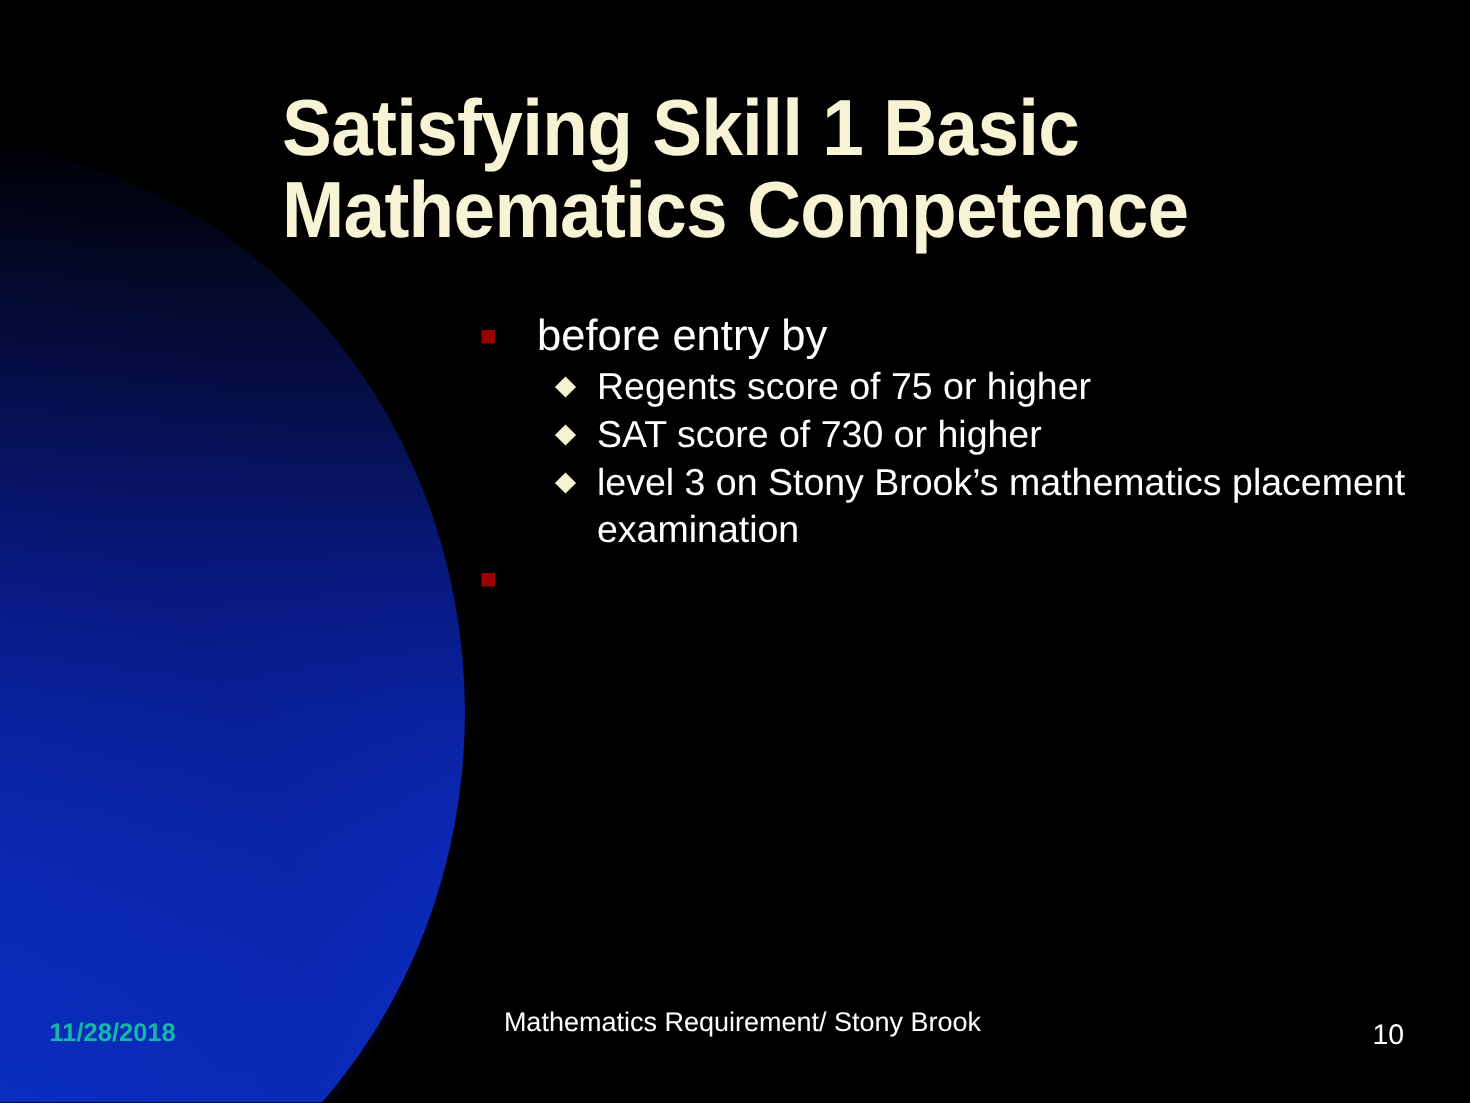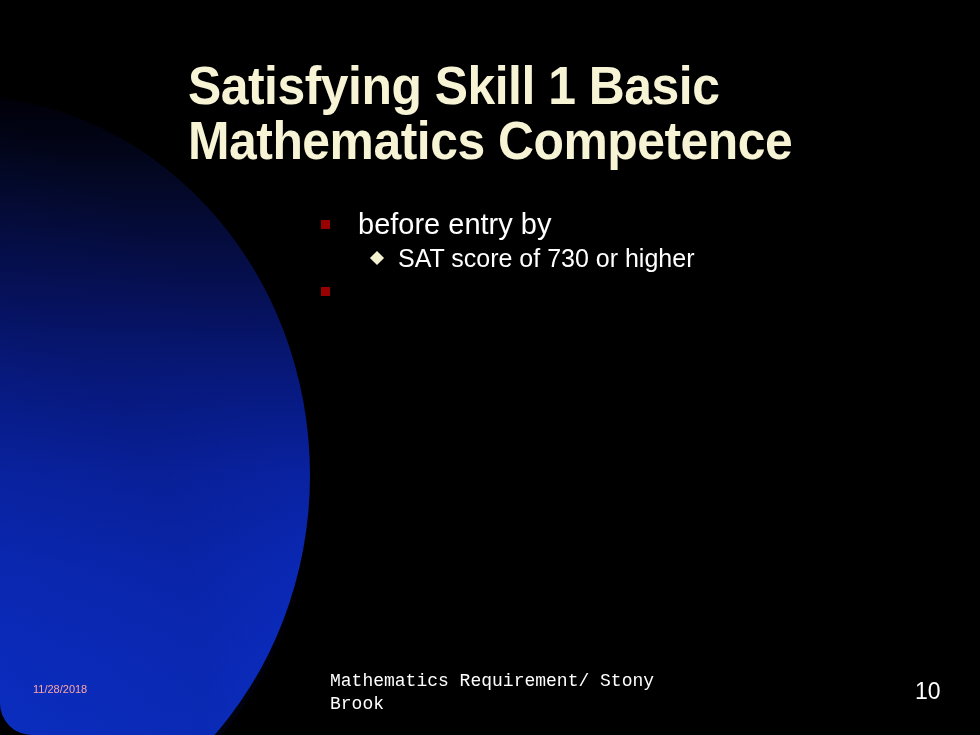--- a/index.html
+++ b/index.html
@@ -9,21 +9,20 @@
     background: #000000;
   }
 
   .slide {
     position: relative;
     width: 980px;
     height: 735px;
     background: #000000;
     overflow: hidden;
     font-family: "Liberation Sans", sans-serif;
-    border-radius: 32px;
     -webkit-font-smoothing: antialiased;
   }
 
   
   .bg-ellipse {
     position: absolute;
     left: -395px;
     top: 95px;
     width: 705px;
     height: 760px;
@@ -117,42 +116,43 @@
     height: 10px;
     background: #f5f2cf;
     transform: rotate(45deg);
   }
 
   
   .footer-date {
     position: absolute;
     left: 33px;
     top: 679px;
-    color: #fca5a5;
-    font-size: 11px;
+    color: #14b8a6;
+    font-size: 17px;
     line-height: 20px;
+    font-weight: bold;
   }
 
   .footer-center {
     position: absolute;
     left: 330px;
     top: 670px;
     width: 330px;
+    text-align: center;
     color: #ffffff;
     font-size: 18px;
     line-height: 23px;
-    font-family: Liberation Mono, monospace;
   }
 
   .footer-page {
     position: absolute;
     left: 915px;
     top: 680px;
     color: #ffffff;
-    font-size: 23px;
+    font-size: 19px;
     line-height: 22px;
   }
 </style>
 </head>
 <body>
 
 <div class="slide">
 
   <div class="bg-ellipse"></div>
   <div class="bg-ellipse-soft"></div>
@@ -160,28 +160,36 @@
   <div class="title">Satisfying Skill 1 Basic
 Mathematics Competence</div>
 
   <div class="body">
 
     <div class="bullet-row lvl1">
       <span class="marker"></span>
       <span>before entry by</span>
     </div>
 
-
     <div class="bullet-row lvl2">
       <span class="marker"></span>
+      <span>Regents score of 75 or higher</span>
+    </div>
+
+    <div class="bullet-row lvl2">
+      <span class="marker"></span>
       <span>SAT score of 730 or higher</span>
     </div>
 
 
 
+    <div class="bullet-row lvl2">
+      <span class="marker"></span>
+      <span>level 3 on Stony Brook’s mathematics placement examination</span>
+    </div>
 
     <div class="bullet-row lvl1">
       <span class="marker"></span>
     </div>
 
   </div>
 
   <div class="footer-date">11/28/2018</div>
 
   <div class="footer-center">Mathematics Requirement/ Stony Brook</div>

